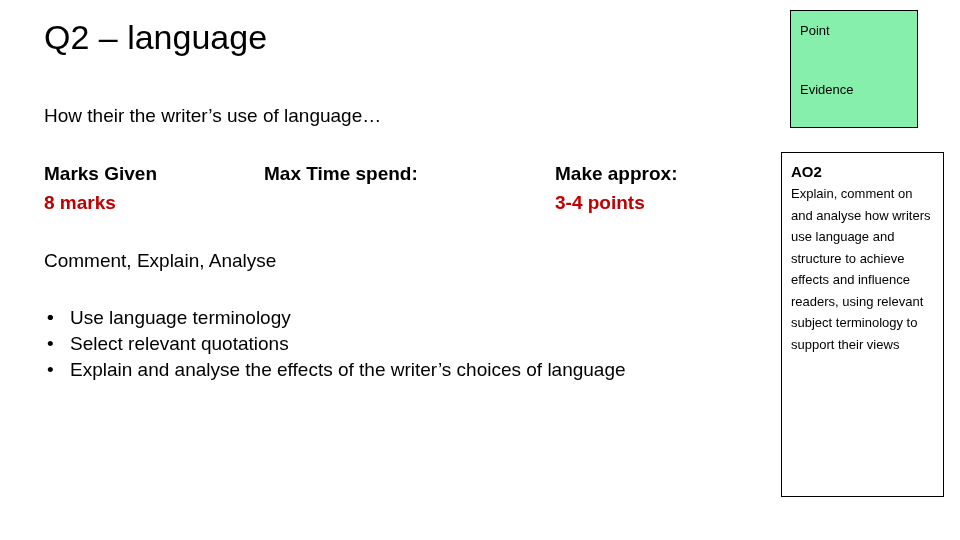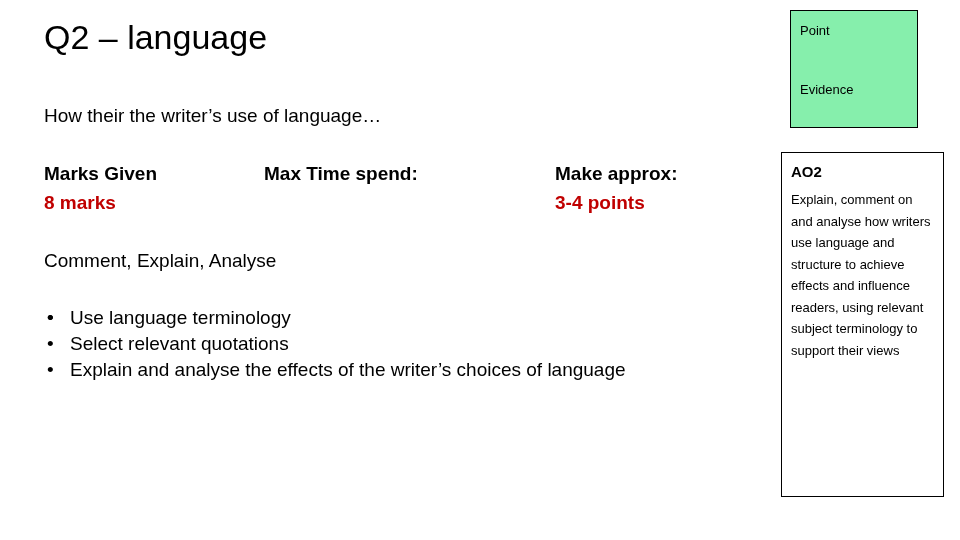--- a/index.html
+++ b/index.html
@@ -144,21 +144,21 @@
     border: 1px solid #000;
     box-sizing: border-box;
     background: #fff;
     padding: 8px 8px 0 9px;
   }
   .ao-box .ao-title {
     font-size: 15px;
     line-height: 21px;
     font-weight: bold;
     color: #000;
-    margin-bottom: 7px;
+    margin-bottom: 1px;
   }
   .ao-box .ao-text {
     font-size: 13px;
     line-height: 21.5px;
     color: #000;
   }
 </style>
 </head>
 <body>
 

